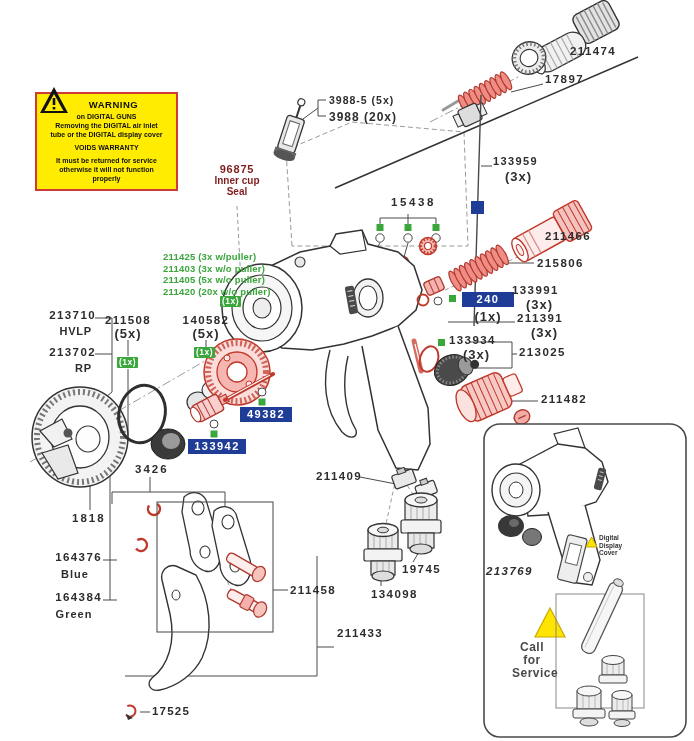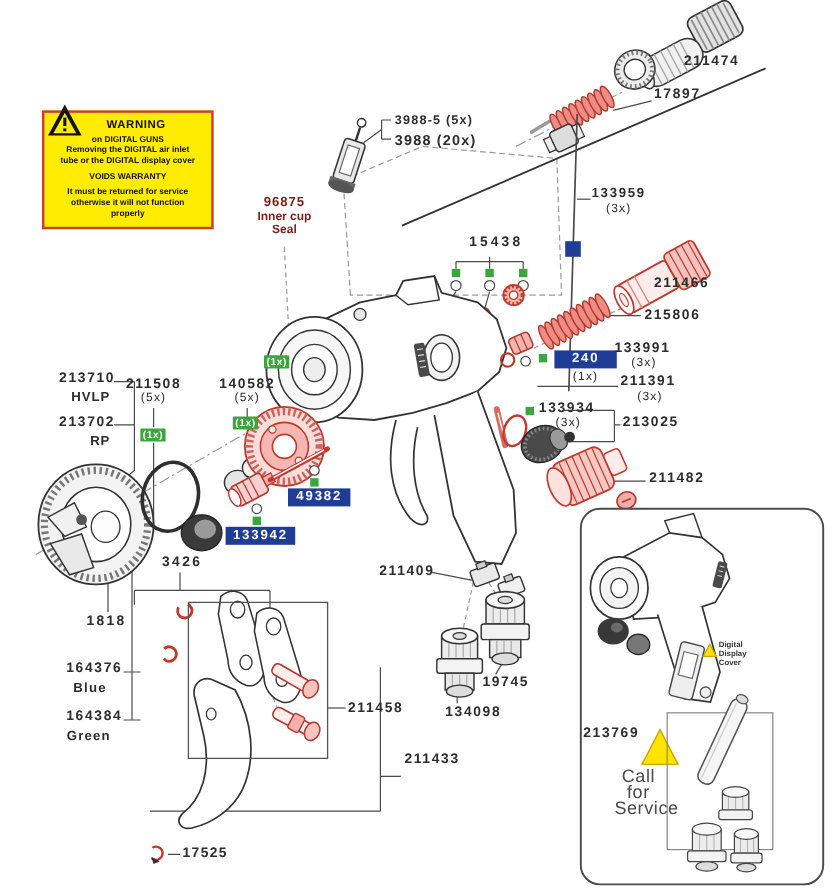--- a/index.html
+++ b/index.html
@@ -1,31 +1,31 @@
 <!DOCTYPE html>
 <html><head>
 <meta charset="utf-8">
 <style>
   html,body{margin:0;padding:0;background:#fff;}
   #stage{position:relative;width:694px;height:741px;background:#ffffff;overflow:hidden;
          font-family:"Liberation Sans",sans-serif;}
   #art{position:absolute;left:0;top:0;z-index:0;}
   .lbl{position:absolute;z-index:2;font-size:11.5px;font-weight:700;letter-spacing:1.4px;
        color:#2d2d2d;white-space:nowrap;}
-  .qty{font-size:10px;font-weight:400;letter-spacing:1px;color:#2d2d2d;}
+  .qty{font-size:13px;font-weight:700;letter-spacing:1px;color:#2d2d2d;}
   .ctr{text-align:center;}
   .rgt{text-align:right;}
   .badge-navy{position:absolute;z-index:2;background:#1f3d96;color:#fff;font-size:11px;
        font-weight:700;letter-spacing:1.5px;text-align:center;padding:1px 2px 2px 2px;}
   .badge-green{position:absolute;z-index:2;background:#3aa63c;color:#fff;font-size:8.5px;
        font-weight:700;letter-spacing:.5px;text-align:center;padding:0 2px 1px 2px;border-radius:1px;}
   .green-list{position:absolute;z-index:2;color:#3aa63c;font-size:9.5px;font-weight:700;
        line-height:11.5px;letter-spacing:.2px;white-space:nowrap;}
   .small-3l{position:absolute;z-index:2;font-size:6.5px;line-height:7.5px;font-weight:700;color:#333;}
-  .call-3l{position:absolute;z-index:2;font-size:15px;line-height:13px;font-weight:400;
+  .call-3l{position:absolute;z-index:2;font-size:12px;line-height:13px;font-weight:700;
        color:#4a4a4a;letter-spacing:.5px;}
   
   #warnbox{position:absolute;left:35px;top:92px;width:133px;z-index:2;background:#ffec00;
        border:2.5px solid #cf3a36;padding:4px 3px 6px 3px;text-align:center;color:#111;}
   #warnbox .w-title{font-size:9.5px;font-weight:700;letter-spacing:.5px;margin:1px 0 2px 14px;}
   #warnbox .w-line{font-size:7px;line-height:9px;font-weight:700;}
   #warnbox .w-gap{height:4px;}
   #warn-tri{position:absolute;left:2px;top:-8px;}
   .seal-lbl{position:absolute;z-index:2;text-align:center;font-weight:700;color:#7f1d1d;}
 </style>
@@ -404,20 +404,26 @@
   <div style="font-size:10px;">Inner cup</div>
   <div style="font-size:10px;">Seal</div>
 </div>
 
 <div class="lbl" style="left:391px;top:196px;letter-spacing:2.6px;">15438</div>
 <div class="lbl" style="left:493px;top:155px;font-size:11px;">133959</div>
 <div class="lbl qty" style="left:505px;top:169px;">(3x)</div>
 <div class="lbl" style="left:545px;top:230px;">211466</div>
 <div class="lbl" style="left:537px;top:257px;">215806</div>
 
+<div class="green-list" style="left:163px;top:251px;">
+  <div>211425 (3x w/puller)</div>
+  <div>211403 (3x w/o puller)</div>
+  <div>211405 (5x w/o puller)</div>
+  <div>211420 (20x w/o puller)</div>
+</div>
 <div class="badge-green" style="left:220px;top:296px;">(1x)</div>
 <div class="badge-green" style="left:117px;top:357px;">(1x)</div>
 <div class="badge-green" style="left:194px;top:347px;">(1x)</div>
 
 <div class="lbl rgt" style="left:28px;top:309px;width:68px;">213710</div>
 <div class="lbl rgt" style="left:28px;top:325px;width:64px;font-size:11px;letter-spacing:.8px;">HVLP</div>
 <div class="lbl rgt" style="left:28px;top:346px;width:68px;">213702</div>
 <div class="lbl rgt" style="left:28px;top:362px;width:64px;font-size:11px;letter-spacing:.8px;">RP</div>
 
 <div class="lbl ctr" style="left:96px;top:314px;width:64px;">211508</div>
@@ -445,21 +451,21 @@
 <div class="lbl ctr" style="left:50px;top:568px;width:50px;font-size:11px;letter-spacing:1px;">Blue</div>
 <div class="lbl rgt" style="left:50px;top:591px;width:52px;">164384</div>
 <div class="lbl ctr" style="left:46px;top:608px;width:56px;font-size:11px;letter-spacing:1px;">Green</div>
 
 <div class="lbl" style="left:290px;top:584px;">211458</div>
 <div class="lbl" style="left:337px;top:627px;">211433</div>
 <div class="lbl" style="left:152px;top:705px;letter-spacing:1.2px;">17525</div>
 <div class="lbl" style="left:316px;top:470px;">211409</div>
 <div class="lbl" style="left:360px;top:588px;margin-left:11px;">134098</div>
 <div class="lbl" style="left:402px;top:563px;">19745</div>
-<div class="lbl" style="left:486px;top:605px;">213769</div>
+<div class="lbl" style="left:486px;top:565px;font-style:italic;">213769</div>
 
 <div class="small-3l" style="left:599px;top:534px;">
   <div>Digital</div>
   <div>Display</div>
   <div>Cover</div>
 </div>
 <div class="call-3l ctr" style="left:512px;top:641px;width:40px;">
   <div>Call</div>
   <div>for</div>
   <div>Service</div>

